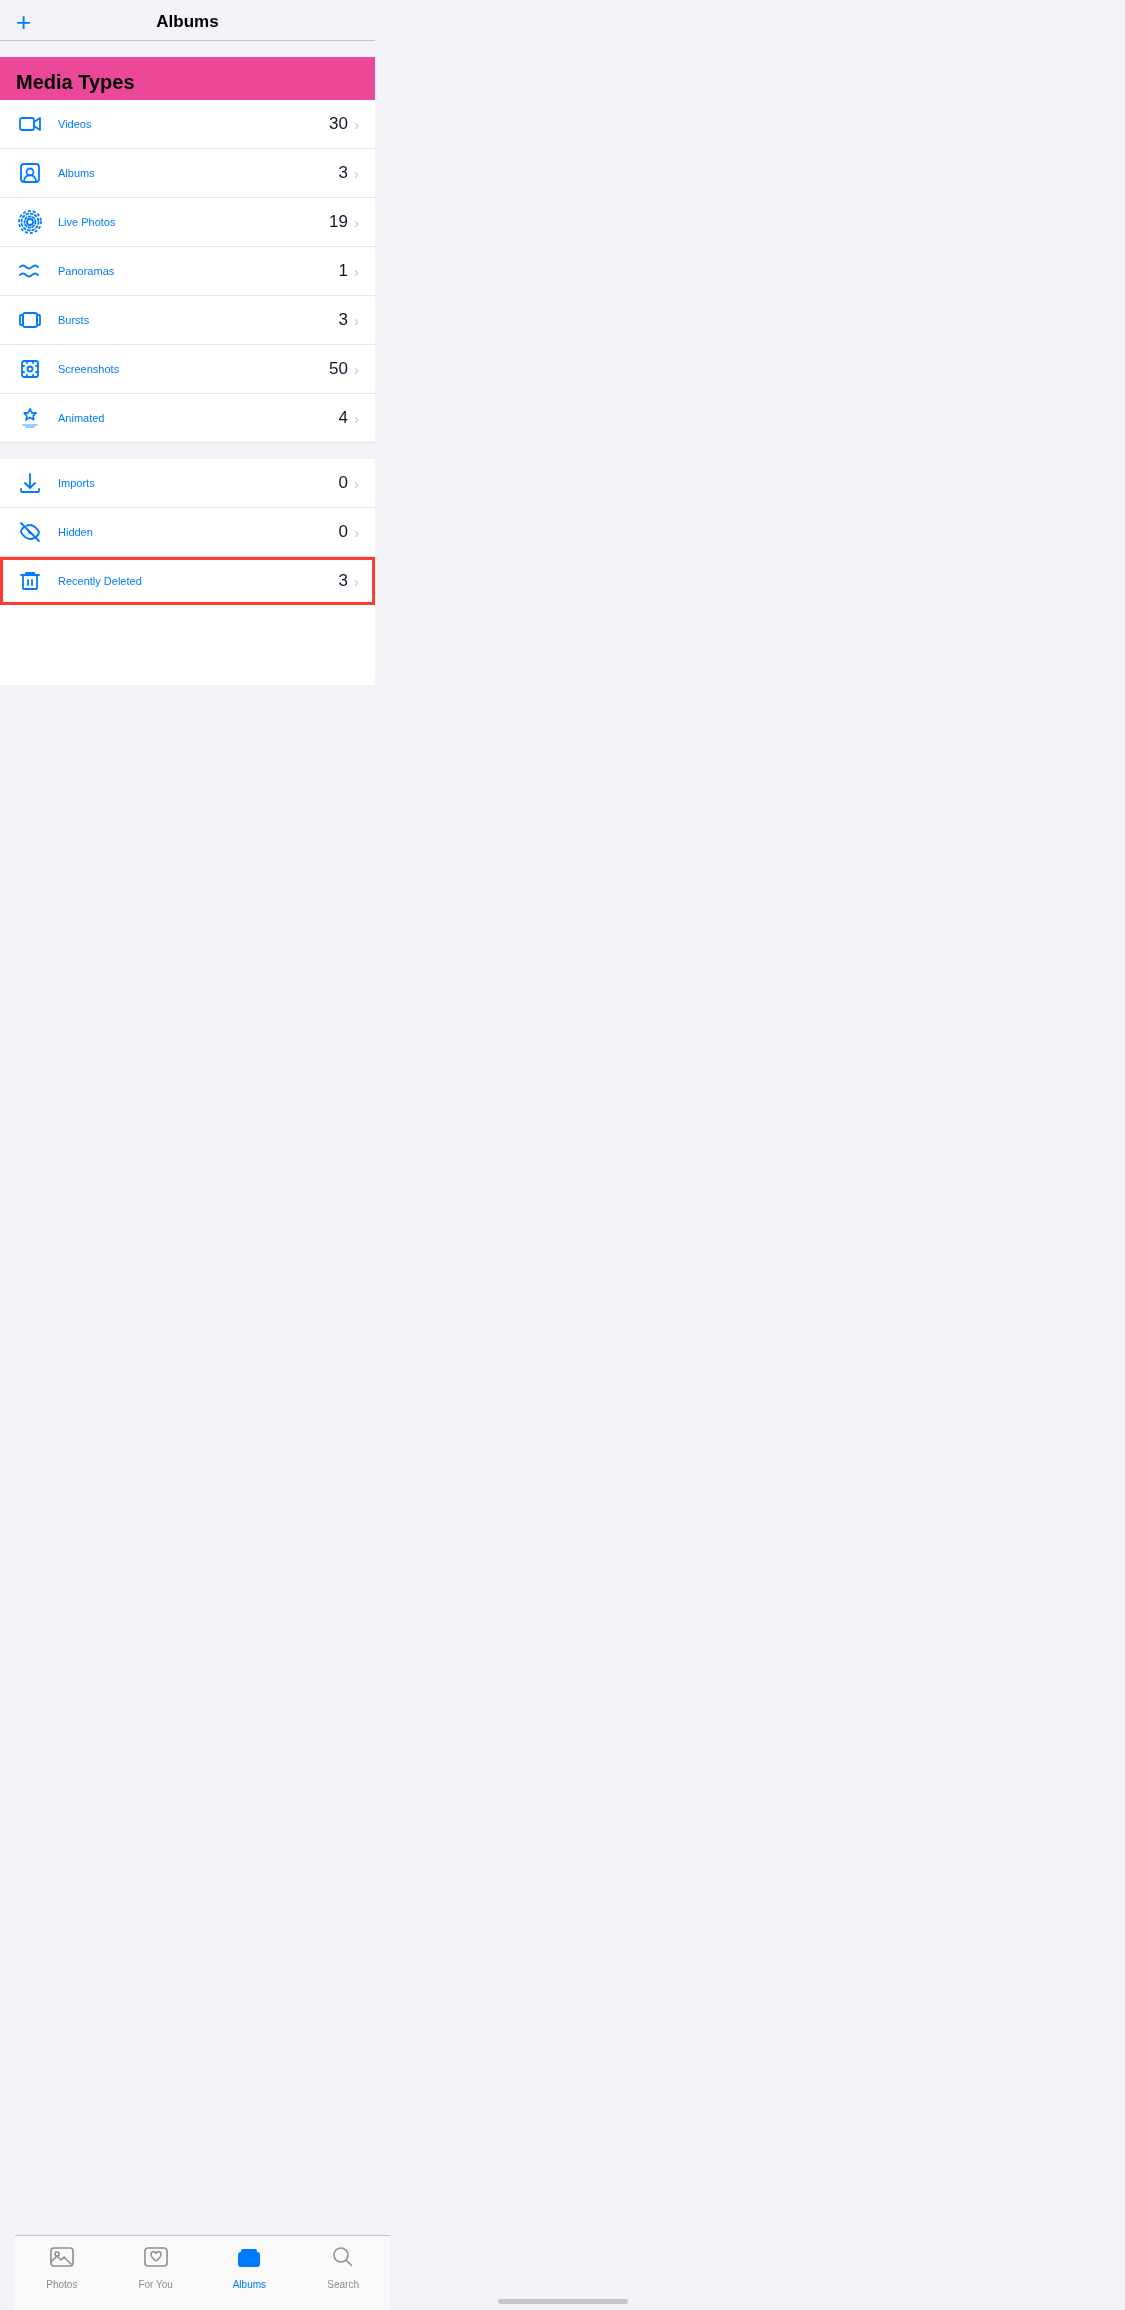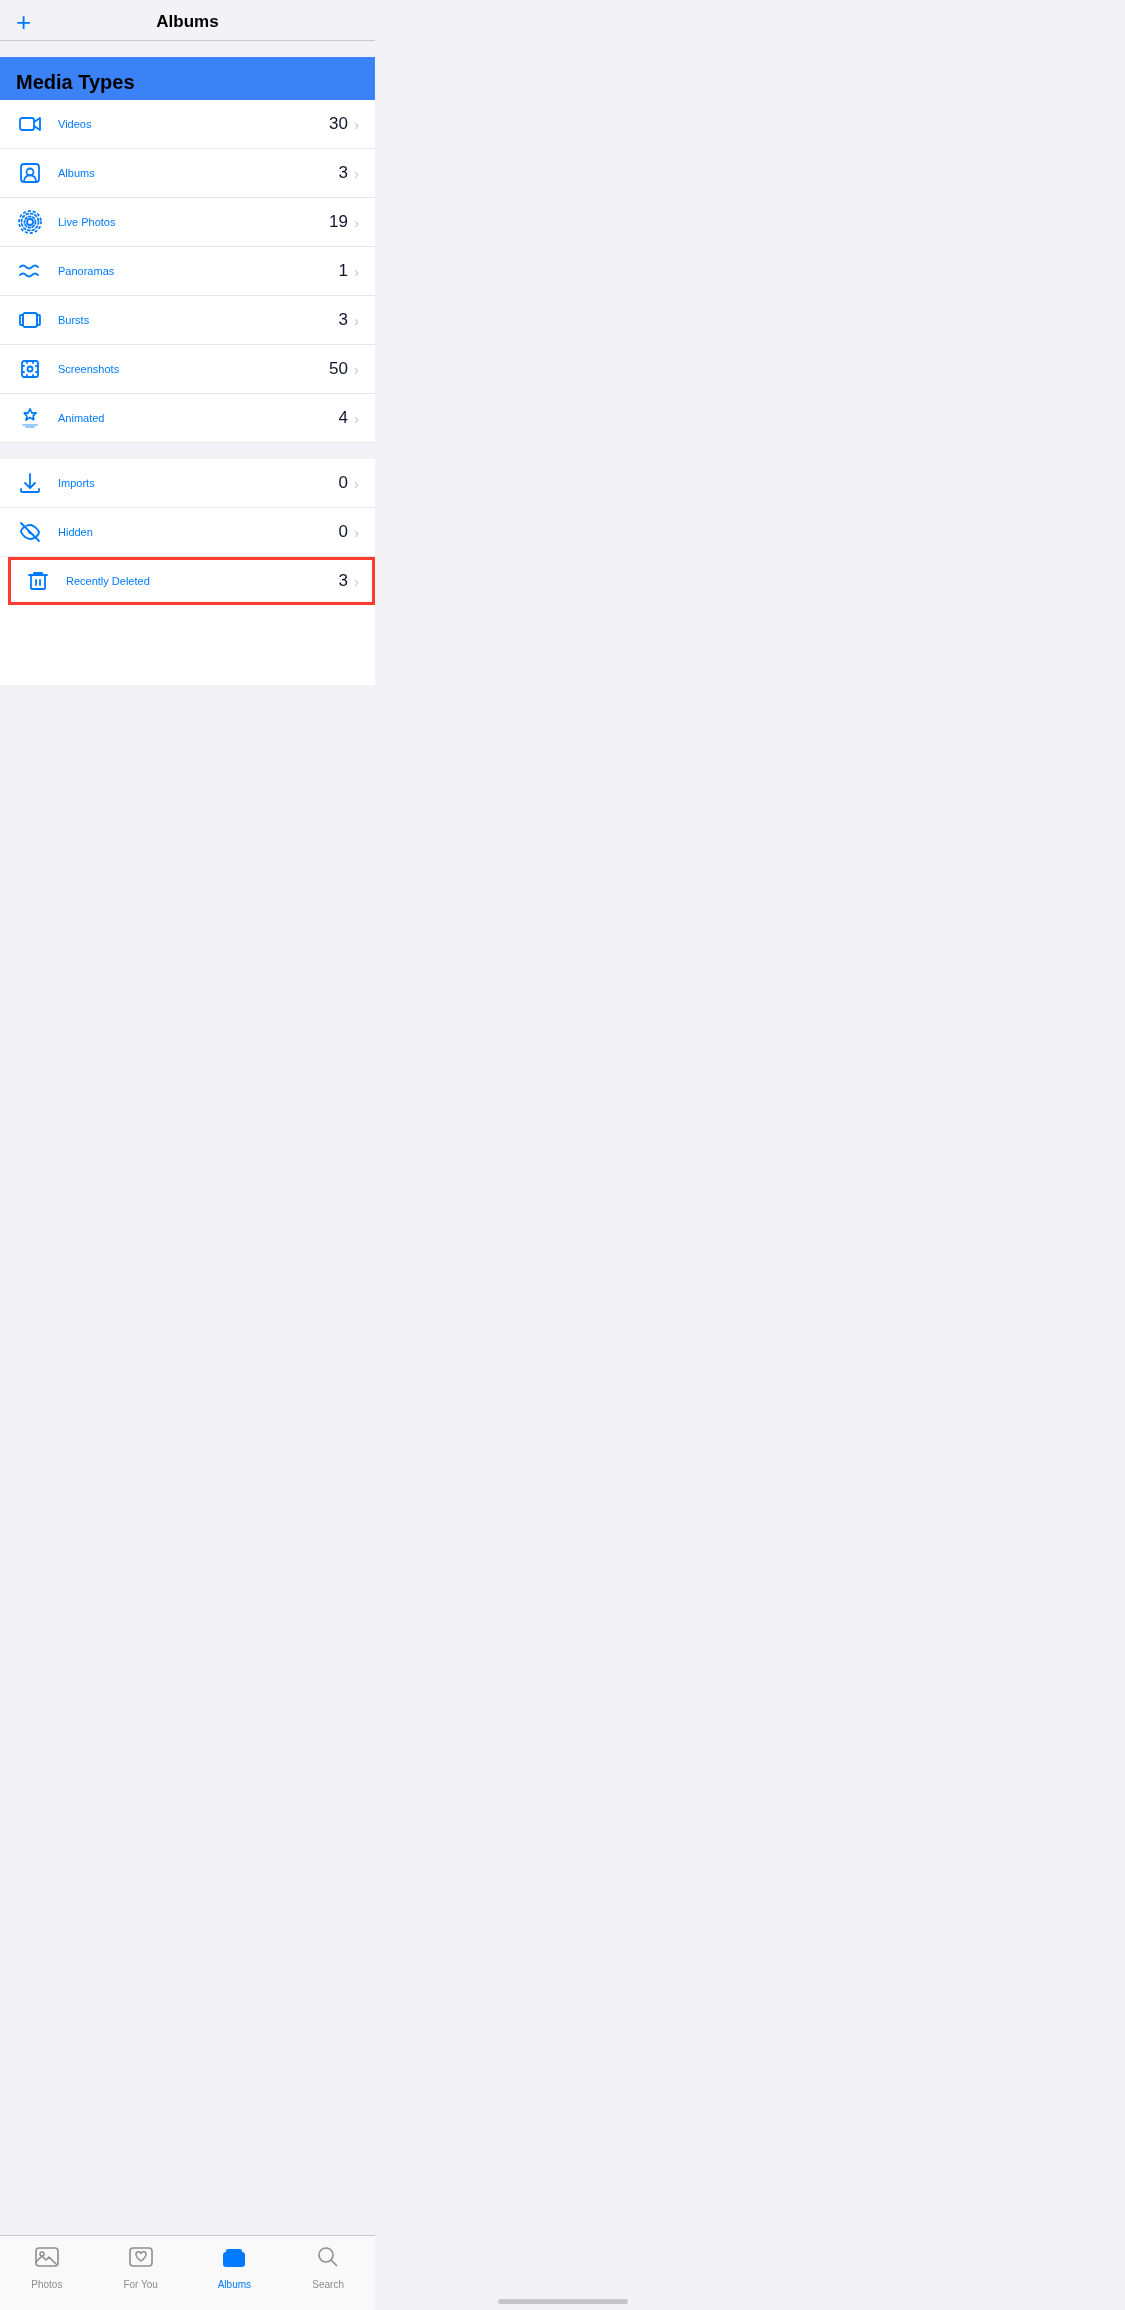--- a/index.html
+++ b/index.html
@@ -43,36 +43,35 @@
       background: #fff;
       margin: 16px 0 0 0;
       padding-bottom: 80px;
     }
 
     .section-header {
       font-size: 20px;
       font-weight: 700;
       color: #000;
       padding: 14px 16px 6px;
-      background: #3b82f6;
+      background: #ec4899;
     }
 
     .list-item {
       display: flex;
       align-items: center;
       padding: 12px 16px;
       background: #fff;
       border-bottom: 1px solid #e5e5ea;
       cursor: pointer;
       position: relative;
     }
 
     .list-item:last-child {
       border-bottom: none;
-      margin-left: 8px;
     }
 
     .item-icon {
       width: 28px;
       display: flex;
       align-items: center;
       justify-content: center;
       margin-right: 14px;
       color: #007aff;
       font-size: 20px;
@@ -106,21 +105,21 @@
       outline: 3px solid #ff3b30;
       outline-offset: -3px;
       position: relative;
       z-index: 2;
     }
 
     
     .tab-bar {
       position: fixed;
       bottom: 0;
-      left: 0;
+      left: 15px;
       width: 375px;
       background: rgba(249,249,249,0.95);
       border-top: 1px solid #c8c8cc;
       display: flex;
       align-items: flex-start;
       justify-content: space-around;
       padding: 8px 0 20px;
     }
 
     .tab-item {

